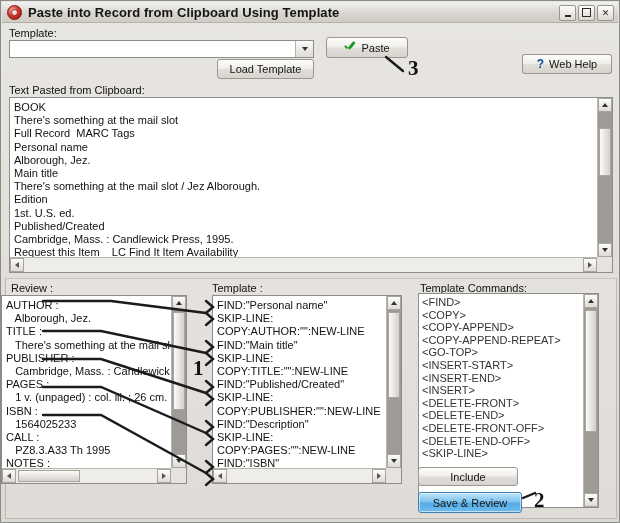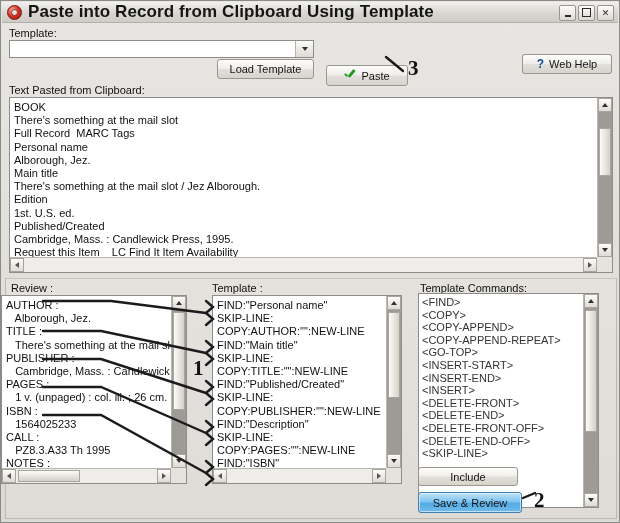--- a/index.html
+++ b/index.html
@@ -26,21 +26,21 @@
   .app-icon{
     width:13px;height:13px;margin-left:5px;margin-right:6px;border-radius:50%;
     background:radial-gradient(circle at 35% 32%, #f3b6ad 0%, #d3352a 45%, #8f1810 100%);
     border:1px solid #7c140d;
     position:relative;flex:0 0 auto;
   }
   .app-icon::after{
     content:"";position:absolute;left:3px;top:3px;width:5px;height:5px;
     border-radius:50%;background:#e8e3dd;border:1px solid #9c241a;
   }
-  .title-text{font-weight:bold;font-size:17px;color:#151515;letter-spacing:0.1px;}
+  .title-text{font-weight:bold;font-size:13px;color:#151515;letter-spacing:0.1px;}
   .win-btns{position:absolute;right:4px;top:3px;display:flex;gap:2px;}
   .win-btn{
     width:15px;height:14px;border:1px solid #9a968f;border-radius:2px;
     background:linear-gradient(#fdfdfc,#dcd8d2);
     display:flex;align-items:center;justify-content:center;
     font-size:9px;line-height:1;color:#2a2a2a;
   }
   .win-btn span{display:block;transform:translateY(-1px);}
   .wb-min span{width:6px;height:2px;background:#2a2a2a;transform:translateY(3px);}
   .wb-max span{width:7px;height:7px;border:1.5px solid #2a2a2a;}
@@ -66,21 +66,21 @@
   .tri-rt{width:0;height:0;border-top:3.5px solid transparent;border-bottom:3.5px solid transparent;border-left:4px solid #555;}
 
   .btn{
     position:absolute;box-sizing:border-box;
     background:linear-gradient(#fdfdfc,#f0eeea 48%,#e2dfda 52%,#d7d3cd);
     border:1px solid #9b9790;border-radius:3px;
     display:flex;align-items:center;justify-content:center;gap:5px;
     font-size:11px;color:#151515;
   }
   #btn-load{left:216px;top:58px;width:97px;height:20px;}
-  #btn-paste{left:325px;top:36px;width:82px;height:21px;margin-top:28px;}
+  #btn-paste{left:325px;top:36px;width:82px;height:21px;}
   #btn-cancel{left:521px;top:29px;width:90px;height:20px;margin-top:24px;}
   #btn-webhelp{left:521px;top:53px;width:90px;height:20px;}
 
   .ico-check{
     width:12px;height:11px;position:relative;display:inline-block;
   }
   .ico-check::before{
     content:"";position:absolute;left:0px;top:4px;width:4px;height:2.4px;
     background:#1f9b24;transform:rotate(45deg);border-radius:1px;
   }

